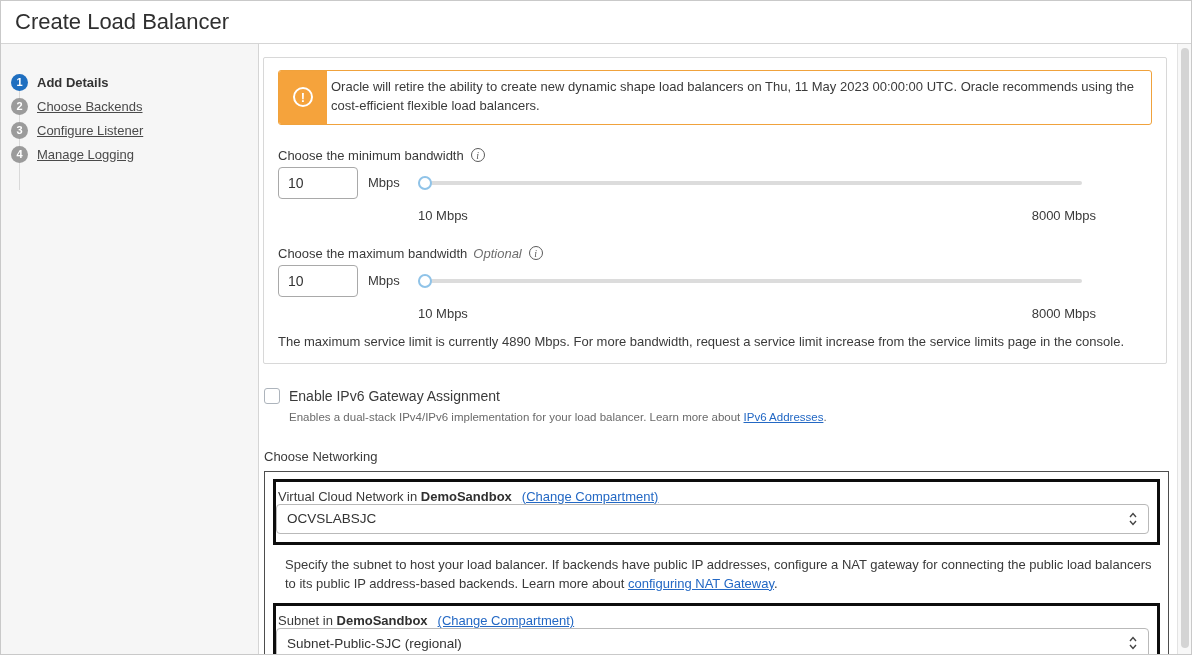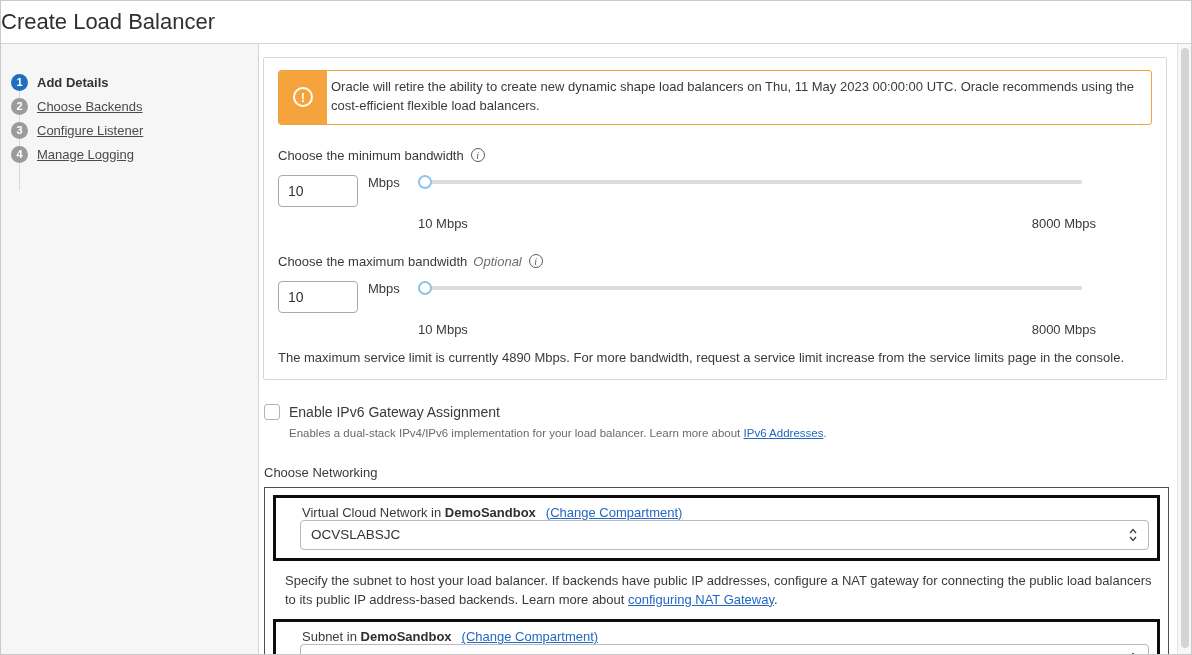--- a/index.html
+++ b/index.html
@@ -1,20 +1,20 @@
 <!DOCTYPE html>
 <html><head>
 <meta charset="utf-8">
 <style>
   * { margin:0; padding:0; box-sizing:border-box; }
   body { font-family:"Liberation Sans", sans-serif; background:#fff; }
   .app { width:1192px; height:655px; border:1px solid #c9c9c9; background:#fff; overflow:hidden; position:relative; }
 
   
-  .header { height:43px; background:#fff; border-bottom:1px solid #d5d5d5; display:flex; align-items:center; padding-left:0; }
+  .header { height:43px; background:#fff; border-bottom:1px solid #d5d5d5; display:flex; align-items:center; padding-left:14px; }
   .page-title { font-size:22px; color:#2f2f2f; }
 
   
   .body-row { display:flex; height:611px; }
   .sidebar { width:258px; background:#f6f6f6; border-right:1px solid #d5d5d5; position:relative; padding:26px 0 0 10px; flex:none; }
   .step-connector { position:absolute; left:18px; top:40px; width:1px; height:106px; background:#d9d9d9; }
   .step { display:flex; align-items:center; height:24px; position:relative; }
   .step-circle { width:17px; height:17px; border-radius:50%; color:#fff; font-size:11px; font-weight:bold; display:flex; align-items:center; justify-content:center; flex:none; z-index:1; }
   .step-circle.active { background:#1f6fc0; }
   .step-circle.inactive { background:#9b9b9b; }
@@ -33,21 +33,21 @@
 
   .warning { display:flex; border:1px solid #f0a23c; border-radius:3px; overflow:hidden; }
   .warning-iconblock { width:48px; background:#f5a33c; display:flex; align-items:center; justify-content:center; flex:none; }
   .warning-icon { width:20px; height:20px; border:2px solid #fff; border-radius:50%; color:#fff; font-weight:bold; font-size:13px; display:flex; align-items:center; justify-content:center; }
   .warning-text { padding:7px 14px 8px 4px; font-size:13px; color:#3a3a3a; line-height:1.45; }
 
   .field-label { margin-top:23px; font-size:13px; color:#3a3a3a; display:flex; align-items:center; }
   .optional { font-style:italic; color:#6d6d6d; margin-left:6px; }
   .info-icon { width:14px; height:14px; border:1px solid #5a5a5a; border-radius:50%; margin-left:7px; font-size:10px; font-style:italic; font-family:"Liberation Serif", serif; color:#5a5a5a; display:inline-flex; align-items:center; justify-content:center; cursor:pointer; }
 
-  .bw-row { display:flex; margin-top:12px; }
+  .bw-row { display:flex; align-items:center; margin-top:4px; }
   .bw-input { width:80px; height:32px; border:1px solid #a9a9a9; border-radius:4px; font-size:14px; color:#333; padding-left:9px; font-family:"Liberation Sans", sans-serif; }
   .bw-unit { font-size:13px; color:#3a3a3a; margin-left:10px; width:36px; }
   .slider { flex:1; margin-left:14px; margin-right:70px; position:relative; height:14px; }
   .slider-track { position:absolute; top:5px; left:0; right:0; height:4px; background:#dcdcdc; border-radius:2px; }
   .slider-handle { position:absolute; top:0; left:0; width:14px; height:14px; background:#fff; border:2px solid #8fc3e8; border-radius:50%; cursor:pointer; }
   .bw-labels { display:flex; justify-content:space-between; padding-left:140px; padding-right:56px; margin-top:9px; font-size:13px; color:#3a3a3a; }
 
   .service-text { margin-top:13px; font-size:13px; color:#3a3a3a; }
 
   
@@ -55,21 +55,21 @@
   .checkbox { width:16px; height:16px; border:1px solid #adb4bc; border-radius:3px; background:#fff; flex:none; cursor:pointer; }
   .check-label { margin-left:9px; font-size:14px; color:#3a3a3a; }
 
   .ipv6-section { margin:24px 0 0 5px; }
   .ipv6-helper { margin:7px 0 0 25px; font-size:11.5px; color:#6a6a6a; }
   a.link { color:#2368c4; text-decoration:underline; cursor:pointer; }
 
   .networking-label { margin:26px 0 0 5px; font-size:13px; color:#3a3a3a; }
   .networking-box { margin:7px 8px 0 5px; border:1px solid #4d4d4d; background:#fff; padding:7px 8px; height:230px; }
 
-  .highlight-box { border:3px solid #0d0d0d; background:#fff; padding:5px 8px 8px 24px; }
+  .highlight-box { border:3px solid #0d0d0d; background:#fff; padding:5px 8px 8px 0; }
   .hl-label { font-size:13px; color:#3a3a3a; padding:2px 2px 0 2px; }
   .hl-label b { color:#2f2f2f; }
   .hl-label .link { margin-left:10px; }
   .select { height:30px; border:1px solid #b9b9b9; border-radius:4px; background:#fff; display:flex; align-items:center; padding:0 10px; font-size:13.5px; color:#333; cursor:pointer; }
   .select-value { flex:1; }
 
   .subnet-note { margin:11px 2px 10px 12px; font-size:13px; color:#3a3a3a; line-height:1.45; }
 </style>
 </head>
 <body>

